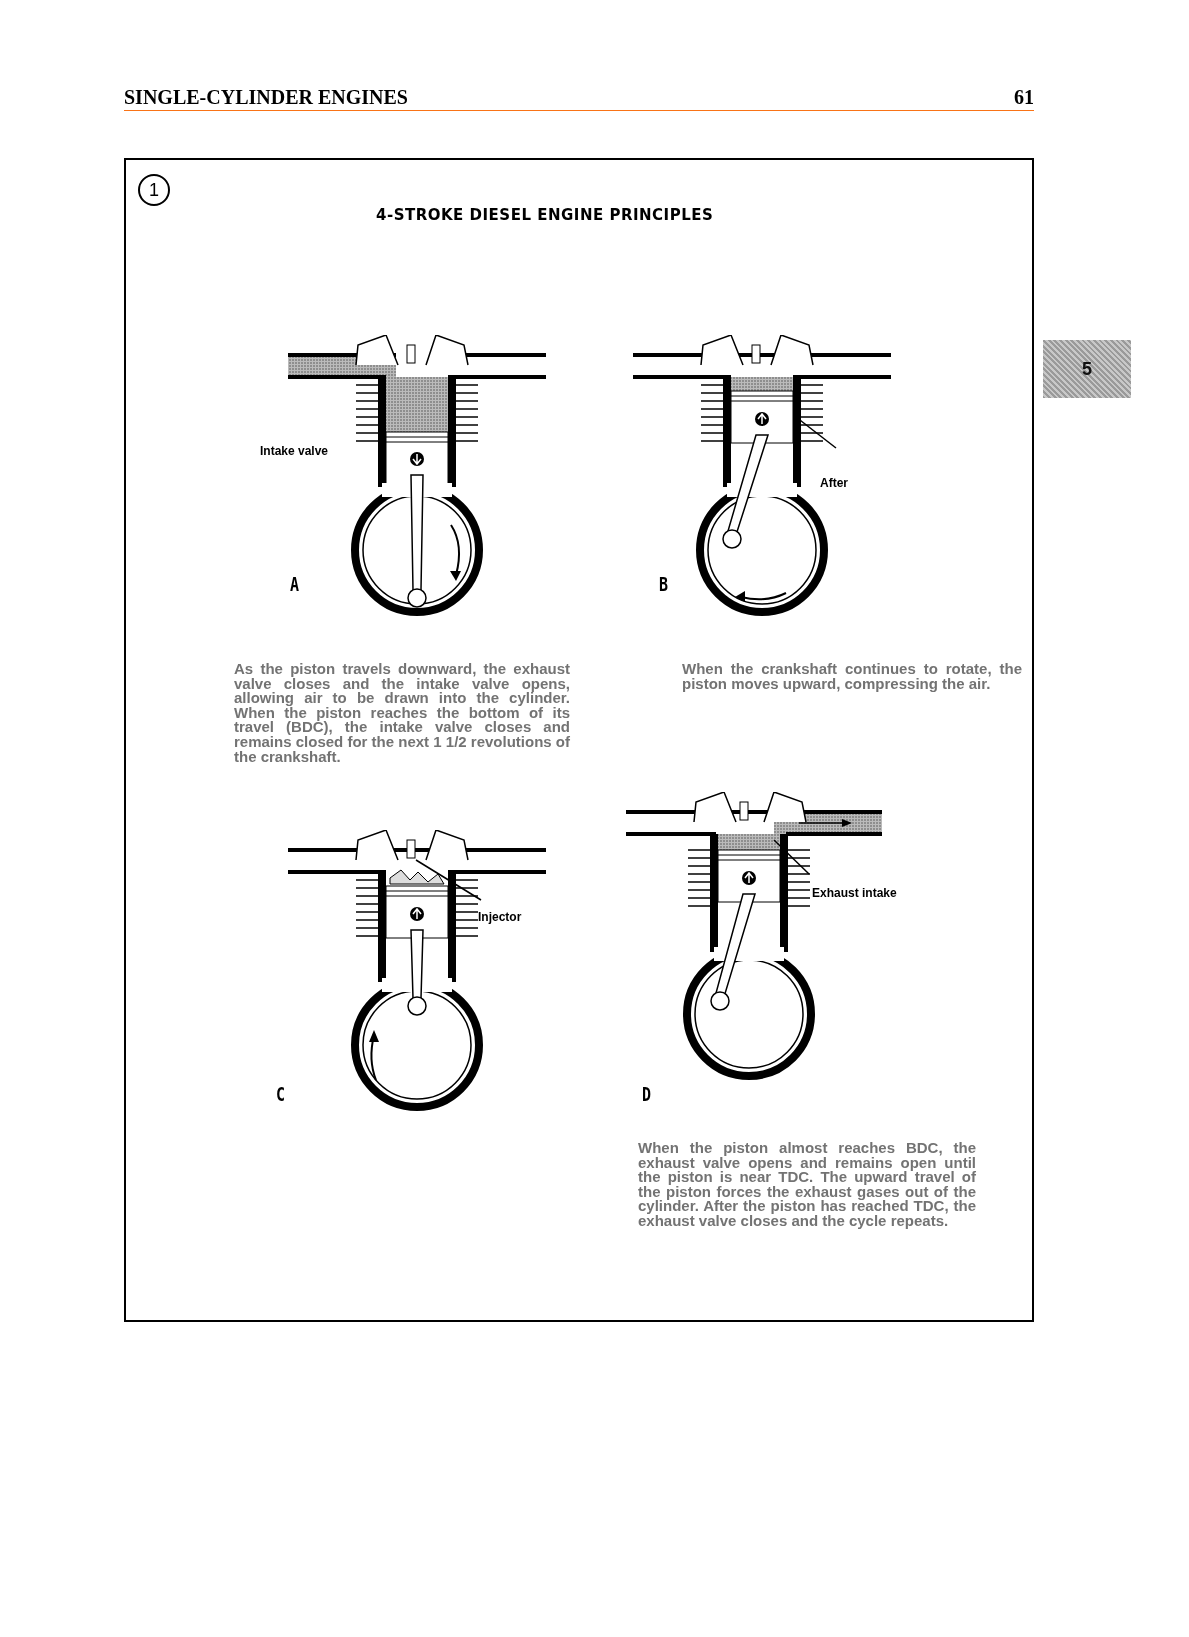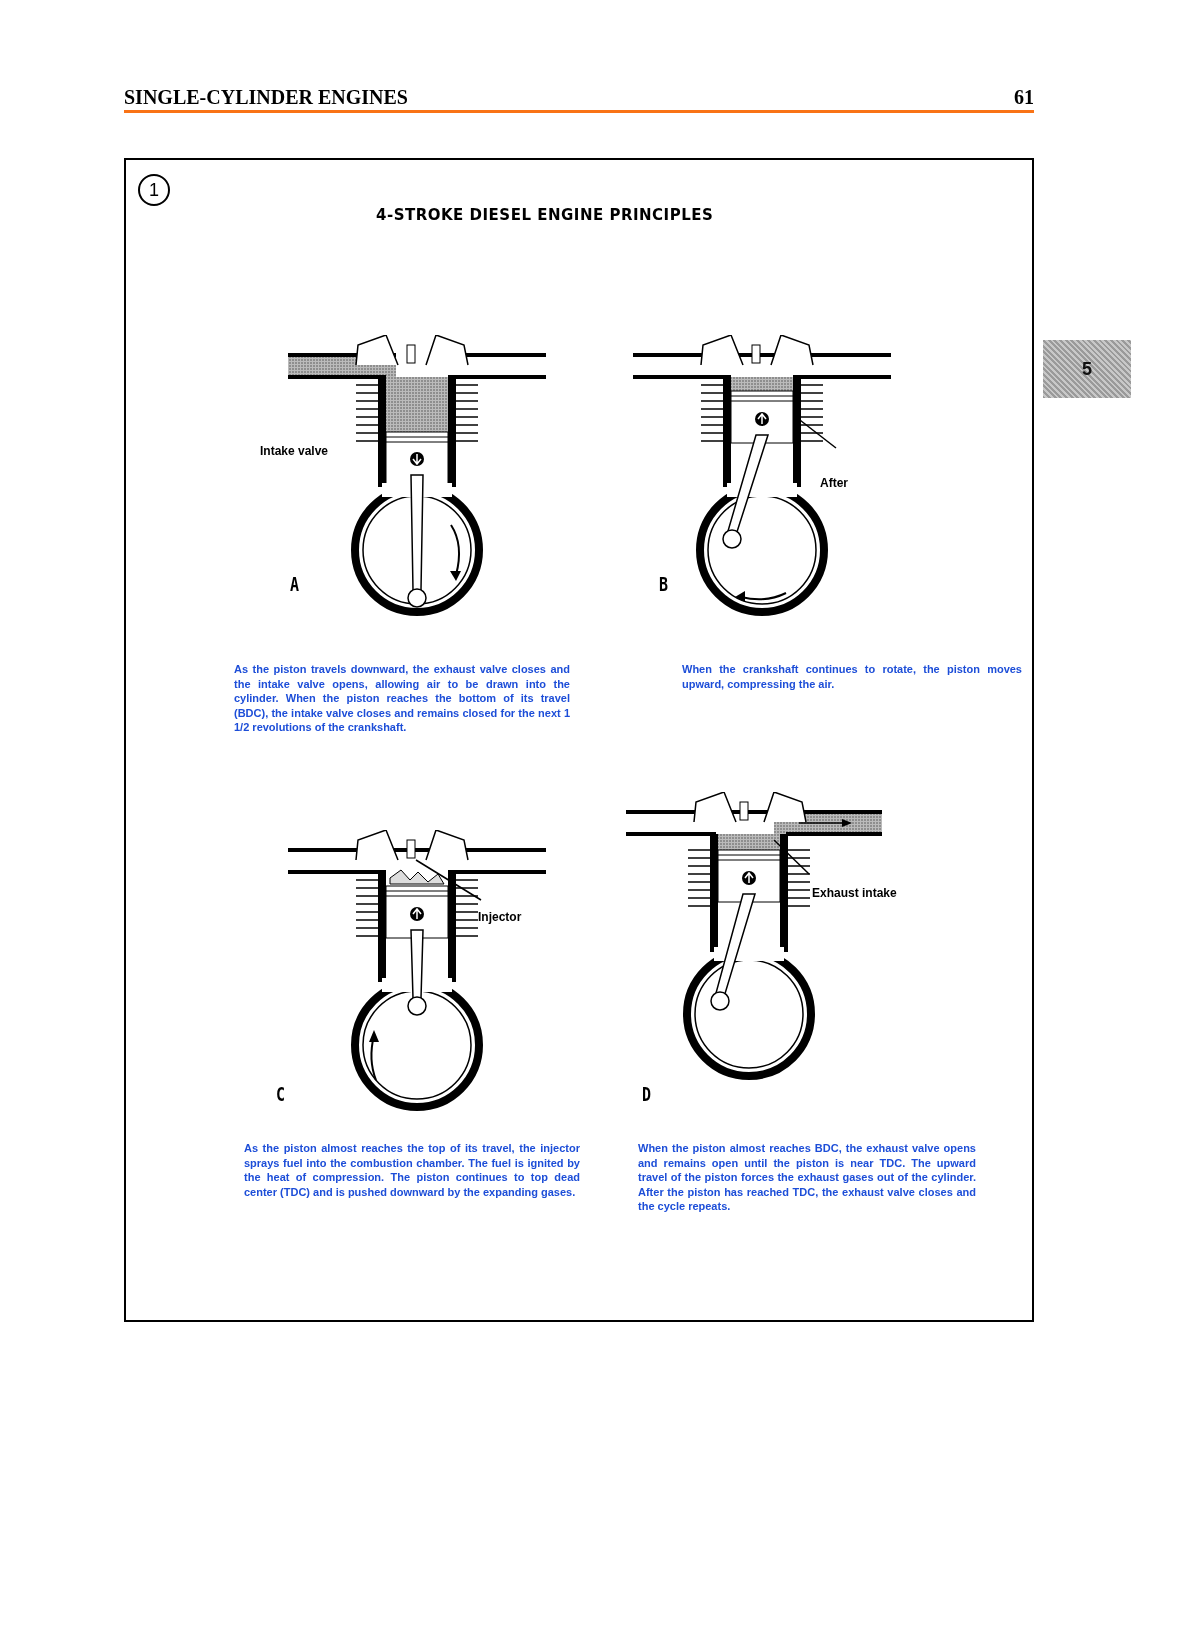--- a/index.html
+++ b/index.html
@@ -1,19 +1,19 @@
 <!DOCTYPE html>
 <html><head>
   <meta charset="utf-8">
   <style>
     html, body { margin: 0; padding: 0; background: #ffffff; }
     body { width: 1189px; height: 1637px; position: relative; overflow: hidden; }
     .running-head {
       position: absolute; left: 124px; top: 86px; width: 910px; height: 24px;
-      border-bottom: 3px solid #f97316;
+      border-bottom: 1px solid #f97316;
       font-family: "Liberation Serif", serif; font-weight: bold; font-size: 20px; color: #000;
     }
     .running-head .title { position: absolute; left: 0; top: 0; }
     .running-head .pageno { position: absolute; right: 0; top: 0; }
     .thumb-tab {
       position: absolute; left: 1043px; top: 340px; width: 88px; height: 58px;
       background: repeating-linear-gradient(45deg, #9a9a9a 0 2px, #c8c8c8 2px 4px);
       font-family: "Liberation Sans", sans-serif; font-weight: bold; font-size: 18px;
       display: flex; align-items: center; justify-content: center; color: #111;
     }
@@ -35,22 +35,22 @@
     .diagram svg { display: block; }
     .panel-letter {
       position: absolute; font-family: "DejaVu Sans Mono", monospace; font-weight: bold; font-size: 20px;
       transform: scaleX(0.75); transform-origin: left top;
     }
     .callout {
       position: absolute; font-family: "Liberation Sans", sans-serif; font-weight: bold; font-size: 12px;
     }
     .caption {
       position: absolute; width: 336px;
-      font-family: "Liberation Sans", sans-serif; font-weight: bold; font-size: 11px; line-height: 14.6px;
-      text-align: justify; color: #1d4ed8;
+      font-family: "Liberation Sans", sans-serif; font-weight: bold; font-size: 15px; line-height: 14.6px;
+      text-align: justify; color: #737373;
     }
   </style>
 </head>
 <body>
 
 <div class="running-head">
   <span class="title">SINGLE-CYLINDER ENGINES</span>
   <span class="pageno">61</span>
 </div>
 
@@ -216,21 +216,20 @@
       <rect x="96" y="148" width="70" height="14" fill="#fff"></rect>
       <path d="M125 100 L137 100 L135 168 L127 168 Z" fill="#fff" stroke="#000" stroke-width="1.5"></path>
       <circle cx="131" cy="176" r="9" fill="#fff" stroke="#000" stroke-width="1.5"></circle>
       <path d="M90 250 Q82 230 88 205" stroke="#000" stroke-width="2" fill="none"></path>
       <path d="M83 212 L88 200 L93 212 Z" fill="#000"></path>
       <line x1="130" y1="30" x2="195" y2="70" stroke="#000" stroke-width="1.5"></line>
     </svg>
   </div>
   <div class="callout" style="left:352px; top:750px;">Injector</div>
   <div class="panel-letter" style="left:150px; top:922px;">C</div>
-  <div class="caption" style="left:118px; top:981px;">As the piston almost reaches the top of its travel, the injector sprays fuel into the combustion chamber. The fuel is ignited by the heat of compression. The piston continues to top dead center (TDC) and is pushed downward by the expanding gases.</div>
 
   <div class="diagram" style="left:498px; top:632px;">
     <svg width="270" height="290" viewBox="0 0 270 290">
       <rect x="150" y="20" width="108" height="22" fill="url(#dots)"></rect>
       <line x1="2" y1="20" x2="258" y2="20" stroke="#000" stroke-width="4"></line>
       <line x1="2" y1="42" x2="92" y2="42" stroke="#000" stroke-width="4"></line>
       <line x1="162" y1="42" x2="258" y2="42" stroke="#000" stroke-width="4"></line>
       <path d="M175 31 L225 31" stroke="#000" stroke-width="1.5"></path>
       <path d="M218 27 L228 31 L218 35 Z" fill="#000"></path>
       <path d="M70 20 L72 0 L100 -10 L112 20" fill="#fff" stroke="#000" stroke-width="1.5" transform="translate(0,10)"></path>

